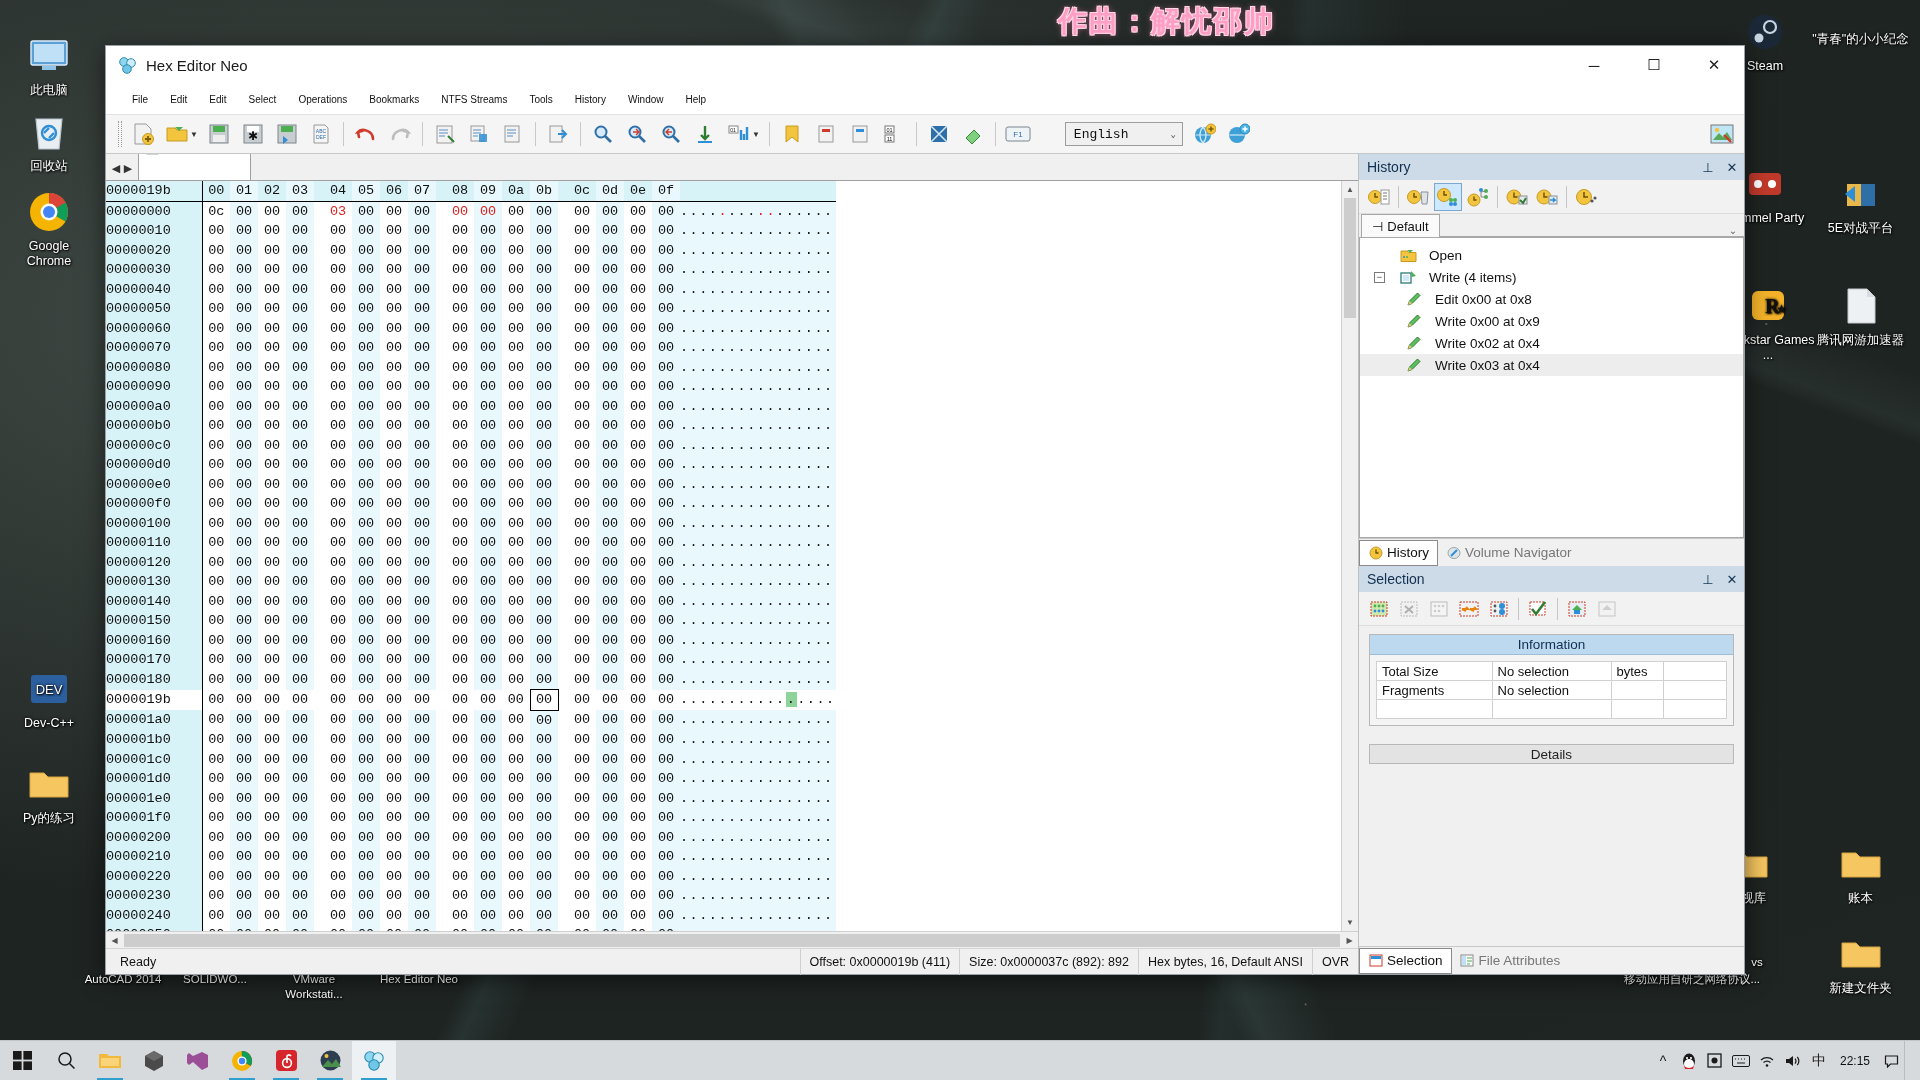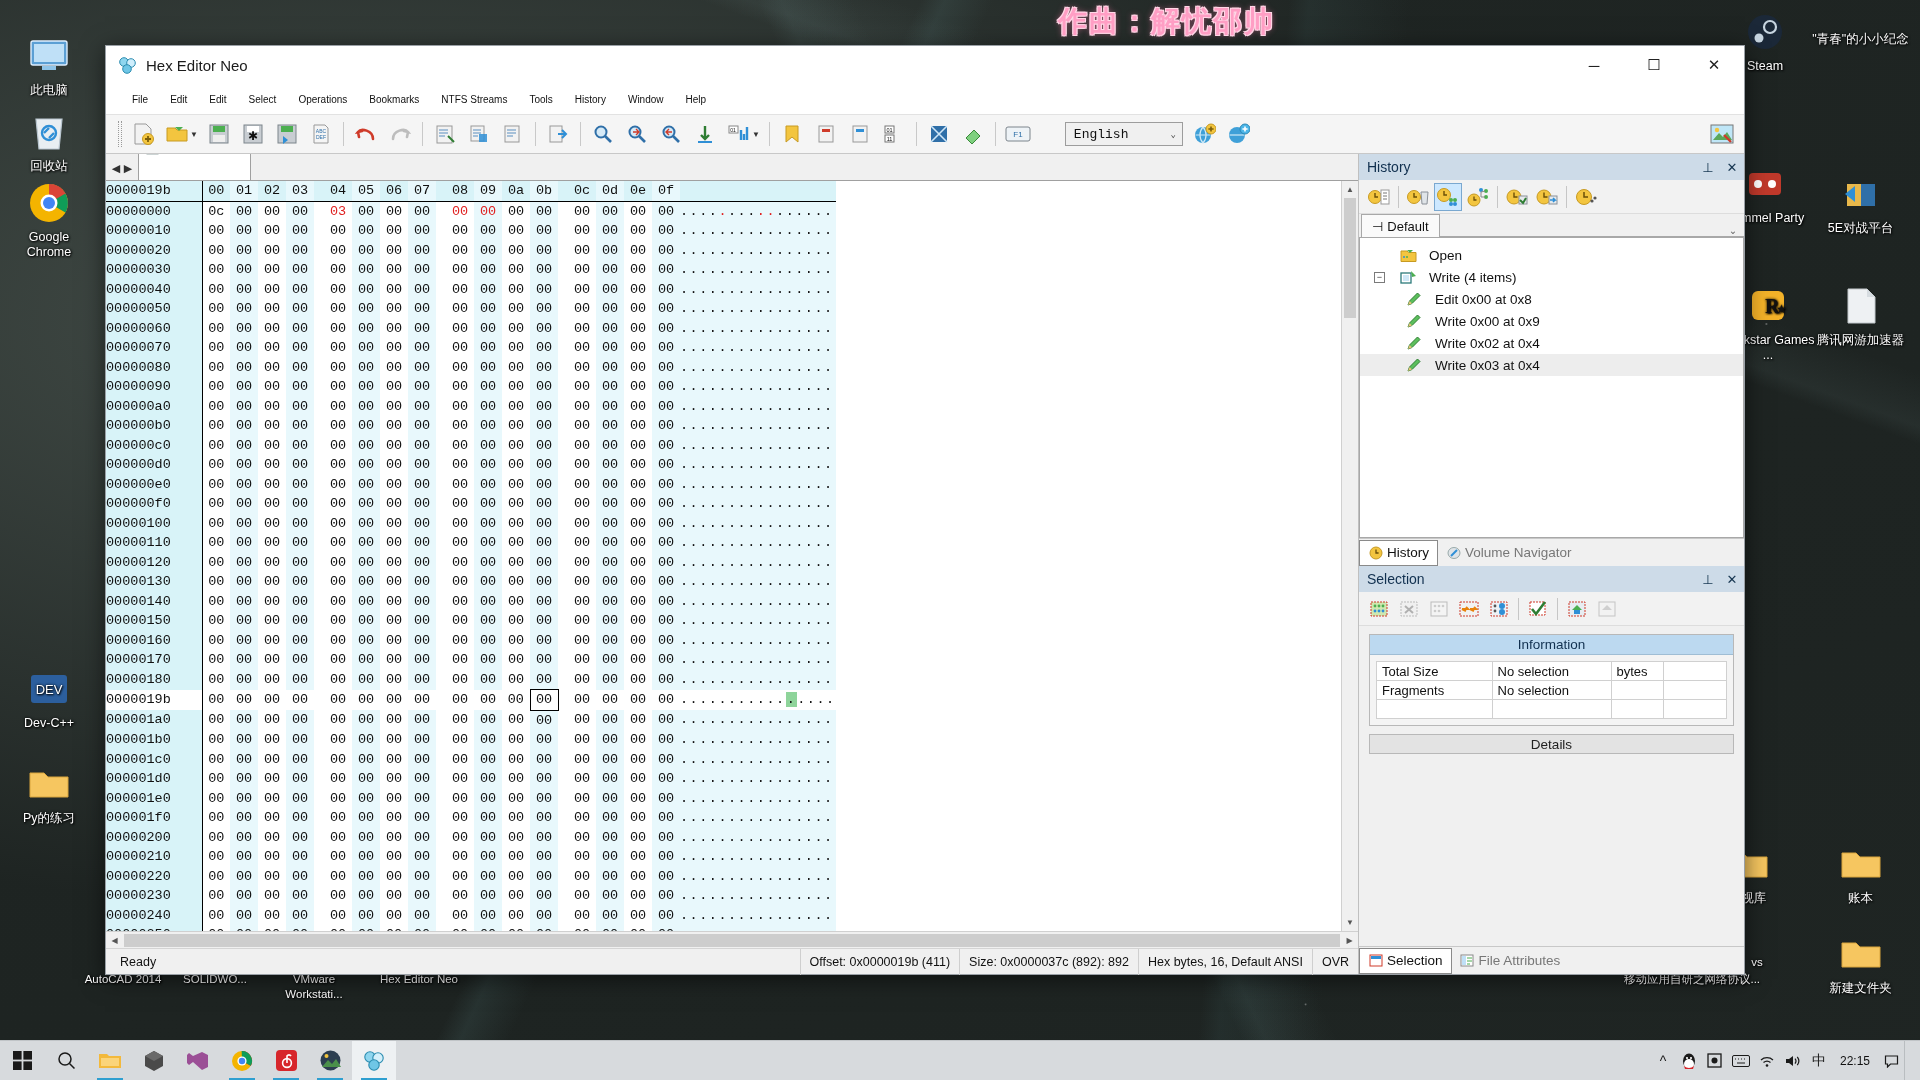--- a/index.html
+++ b/index.html
@@ -207,21 +207,21 @@
 
   
   .ptabs{height:28px;background:#f0f0f0;display:flex;align-items:center;flex:0 0 28px;border-top:1px solid #c8c8c8;}
   .ptab{
     height:26px;display:flex;align-items:center;gap:4px;padding:0 8px;font-size:13.5px;color:#777;
   }
   .ptab.active{background:#fff;border:1px solid #8a8a8a;color:#111;}
   .ptab .ti{width:15px;height:15px;display:flex;align-items:center;justify-content:center;font-size:12px;}
 
   
-  #selbody{flex:1;background:#f0f0f0;padding:8px 10px;display:flex;flex-direction:column;gap:8px;overflow:hidden;}
+  #selbody{flex:1;background:#f0f0f0;padding:8px 10px;display:flex;flex-direction:column;gap:18px;overflow:hidden;}
   .grp{border:1px solid #b8b8b8;background:#f4f4f4;}
   .grp-hd{background:#bcd9f0;text-align:center;font-size:13.5px;color:#11304f;height:20px;line-height:20px;border-bottom:1px solid #9fbdd4;}
   table.info{width:100%;border-collapse:collapse;font-size:13px;background:#fff;margin:6px;width:calc(100% - 12px);}
   table.info td{border:1px solid #d0d0d0;height:19px;padding:0 5px;color:#111;white-space:nowrap;}
   .grp-hd2{background:#e3e3e3;text-align:center;font-size:13.5px;color:#222;height:20px;line-height:20px;border:1px solid #b8b8b8;}
 </style>
 </head>
 <body>
 
 <div id="desktop"></div>
@@ -241,21 +241,21 @@
   <div class="glyph">
     <svg width="34" height="38" viewBox="0 0 34 38">
         <path d="M4 6 h26 l-3 30 h-20 z" fill="#e8eef2" stroke="#b9c6d0" stroke-width="1.2"></path>
         <circle cx="17" cy="20" r="7" fill="none" stroke="#2f8fd6" stroke-width="2.4"></circle>
         <path d="M12 20 l5-5 M22 20 l-5 5" stroke="#2f8fd6" stroke-width="2.4" fill="none"></path>
       </svg>
   </div>
   <div>回收站</div>
 </div>
 
-<div class="desk-ico" style="left:6px;top:179px;">
+<div class="desk-ico" style="left:6px;top:188px;">
   <div class="glyph">
     <svg width="42" height="42" viewBox="0 0 42 42">
         <circle cx="21" cy="21" r="19" fill="#f4b400"></circle>
         <path d="M21 2 A19 19 0 0 1 37.5 30 L21 21 Z" fill="#db4437"></path>
         <path d="M21 2 A19 19 0 0 0 4.5 30 L21 21 Z" fill="#0f9d58" transform="rotate(120 21 21)"></path>
         <path d="M21 2 A19 19 0 0 1 37.5 11.5 L21 21 Z" fill="#db4437"></path>
         <circle cx="21" cy="21" r="8.5" fill="#fff"></circle>
         <circle cx="21" cy="21" r="6" fill="#4285f4"></circle>
       </svg>
   </div>

